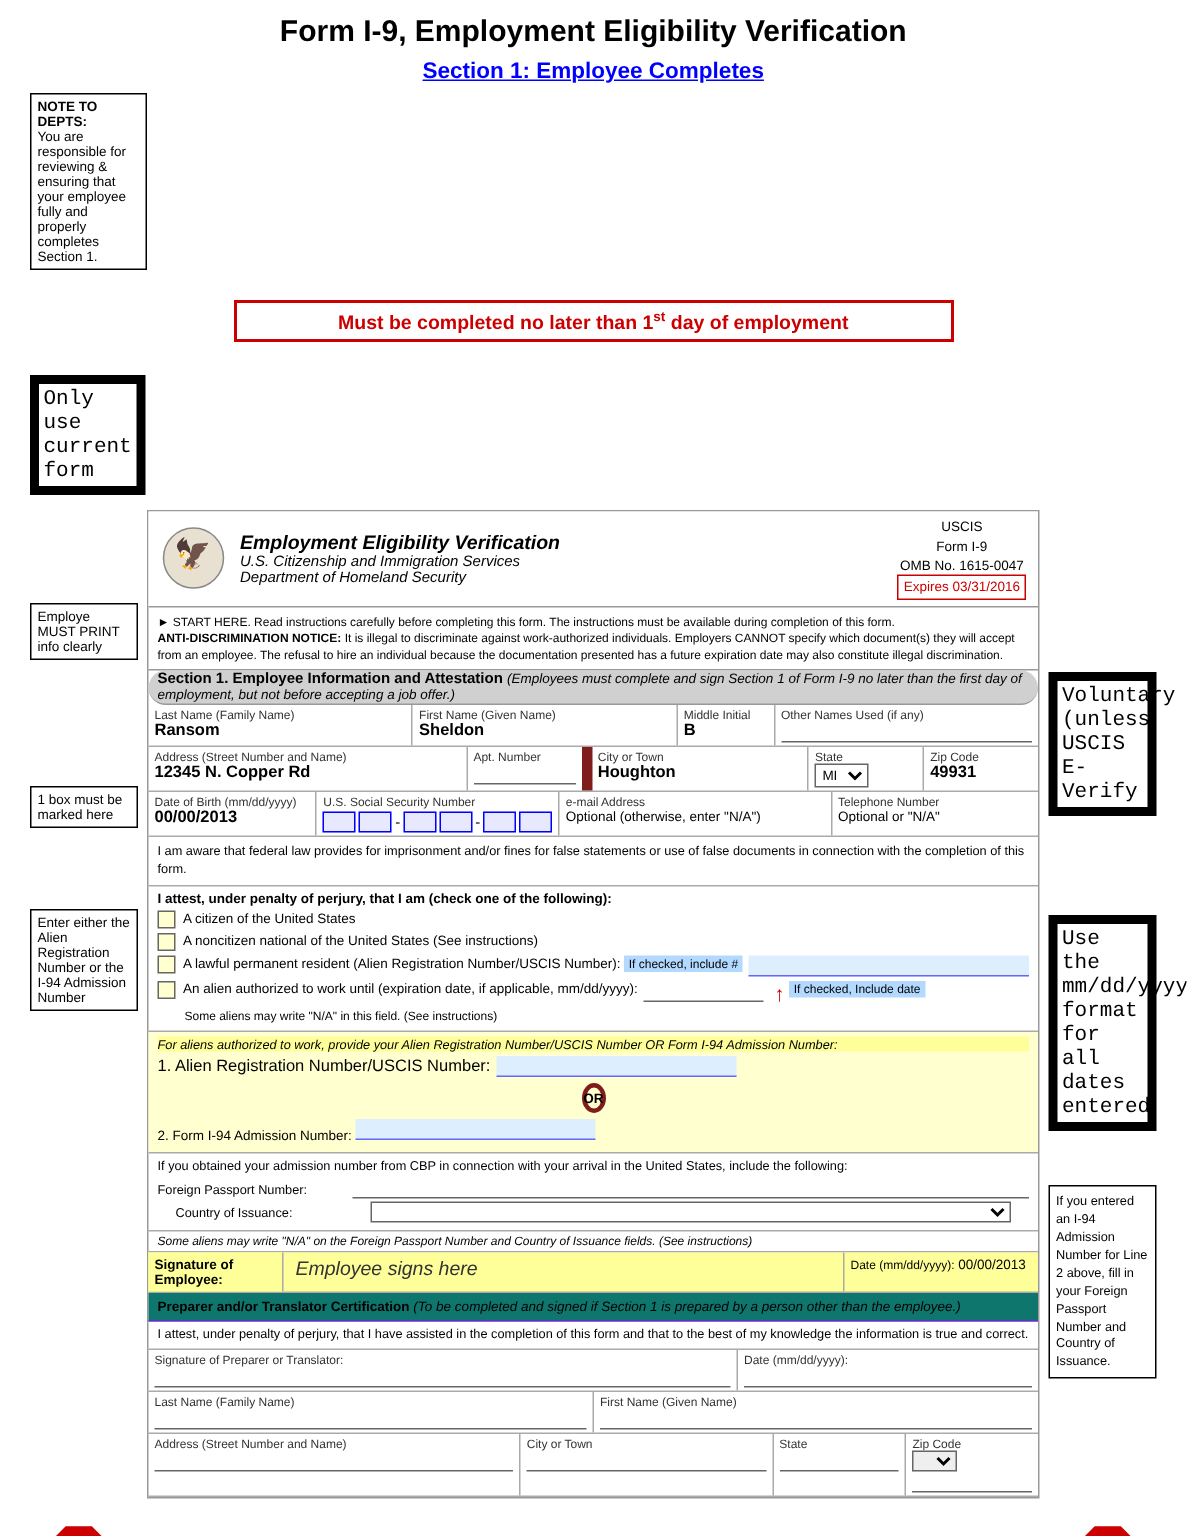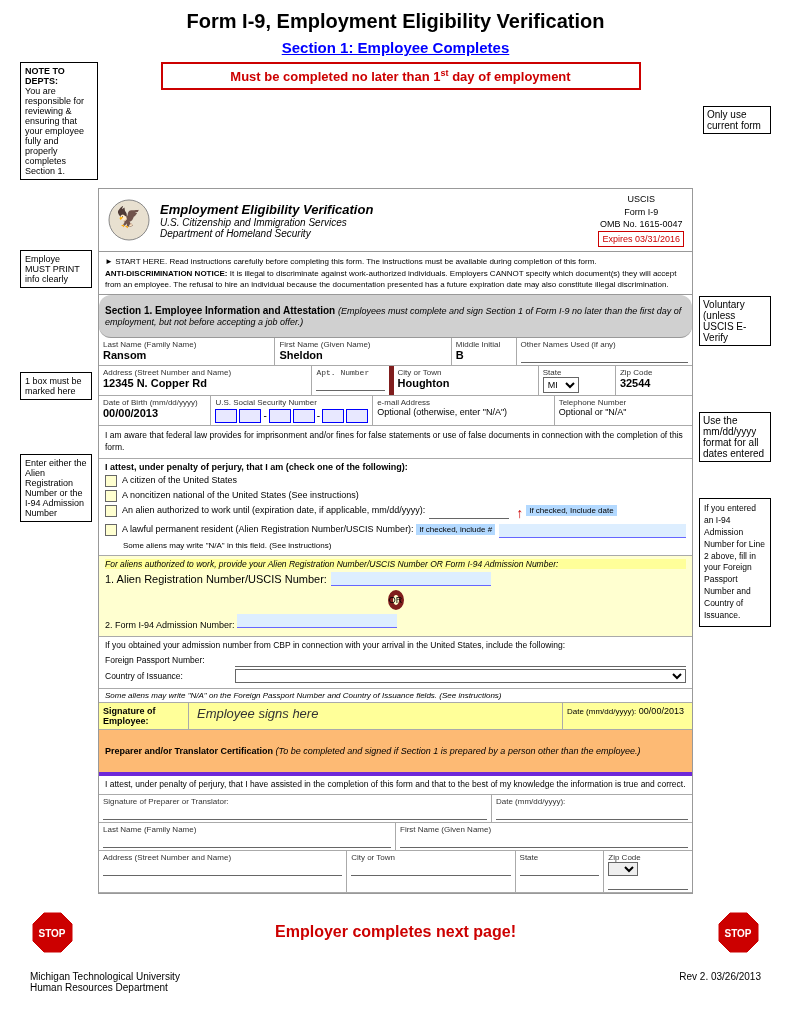--- a/index.html
+++ b/index.html
@@ -111,21 +111,21 @@
       font-size: 8px;
       padding: 4px 6px;
       border-bottom: 1px solid #999;
       line-height: 1.4;
     }
     .notice-text strong { font-weight: bold; }
 
     
     .section1-bar {
       background: #d0d0d0;
-      padding: 10px 6px;
+      padding: 0 6px;
       font-size: 10px;
       font-weight: bold;
       border-bottom: 1px solid #999;
       border-radius: 12px;
     }
     .section1-bar .italic-note {
       font-weight: normal;
       font-style: italic;
       font-size: 9px;
     }
@@ -158,21 +158,21 @@
       font-size: 10px;
       font-weight: bold;
     }
 
     
     .address-row {
       display: flex;
       border-bottom: 1px solid #aaa;
     }
     .addr-main { flex: 3; padding: 2px 4px; border-right: 1px solid #aaa; font-size: 9px; }
-    .addr-apt { flex: 1; padding: 2px 4px; border-right: 5px solid #7f1d1d; font-size: 9px; font-family: Liberation Mono, monospace; }
+    .addr-apt { flex: 1; padding: 2px 4px; border-right: 7px solid #7f1d1d; font-size: 9px; }
     .addr-city { flex: 2; padding: 2px 4px; border-right: 1px solid #aaa; font-size: 9px; }
     .addr-state { flex: 1; padding: 2px 4px; border-right: 1px solid #aaa; font-size: 9px; }
     .addr-zip { flex: 1; padding: 2px 4px; font-size: 9px; }
 
     
     .dob-row {
       display: flex;
       border-bottom: 1px solid #aaa;
     }
     .dob-cell { flex: 1.2; padding: 2px 4px; border-right: 1px solid #aaa; font-size: 9px; }
@@ -253,28 +253,28 @@
       margin: 2px 0;
     }
     .alien-input {
       border-bottom: 1px solid #66f;
       background: #ddeeff;
       width: 160px;
       height: 14px;
       display: inline-block;
     }
     .or-circle {
-      border: 5px solid #7f1d1d;
+      border: 3px solid #7f1d1d;
       border-radius: 50%;
       width: 16px;
       height: 20px;
       display: flex;
       align-items: center;
       justify-content: center;
-      font-weight: normal;
+      font-weight: bold;
       font-size: 9px;
       margin: 4px auto;
     }
     .i94-row {
       margin: 3px 0;
       font-size: 9px;
     }
     .i94-input {
       border-bottom: 1px solid #66f;
       background: #ddeeff;
@@ -296,21 +296,21 @@
     }
     .passport-label { width: 130px; }
     .passport-input {
       flex: 1;
       border-bottom: 1px solid #666;
       height: 13px;
     }
     .country-row {
       display: flex;
       align-items: center;
-      margin: 2px 0;
+      margin: 2px 12px;
     }
     .country-label { width: 130px; }
     .country-select {
       flex: 1;
       border: 1px solid #666;
       height: 14px;
       font-size: 8px;
       background: #fff;
     }
     .na-note {
@@ -344,24 +344,24 @@
     .sig-date-cell {
       padding: 3px 4px;
       font-size: 9px;
       border-left: 1px solid #aaa;
       width: 130px;
     }
     .sig-date-label { font-size: 8px; }
 
     
     .preparer-bar {
-      background: #fdba74;
-      padding: 16px 6px;
-      font-size: 9px;
-      border-bottom: 4px solid #6d28d9;
+      background: #0f766e;
+      padding: 4px 6px;
+      font-size: 9px;
+      border-bottom: 1px solid #6d28d9;
     }
     .preparer-attest {
       padding: 3px 6px;
       font-size: 8.5px;
       border-bottom: 1px solid #aaa;
       line-height: 1.4;
     }
     .preparer-sig-row {
       display: flex;
       border-bottom: 1px solid #aaa;
@@ -427,25 +427,26 @@
 
     
     .footer {
       display: flex;
       justify-content: space-between;
       padding: 4px 10px;
       font-size: 10px;
       margin-top: 4px;
     }
     .right-side-ann {
-      font-size: 10px;
+      font-size: 14px;
       margin-bottom: 6px;
       padding: 2px 3px;
-      border: 1px solid #000000;
+      border: 6px solid #000000;
       background: #fff;
+      font-family: Liberation Mono, monospace;
     }
 
     
     .info-callout {
       border: 1px solid #000;
       background: #fff;
       padding: 4px;
       font-size: 8.5px;
       line-height: 1.4;
     }
@@ -453,22 +454,23 @@
     .state-dropdown {
       font-size: 9px;
       border: 1px solid #666;
       background: #fff;
       width: 36px;
       height: 16px;
     }
 
     .top-layout {
       display: flex;
-      gap: 4px;
+      gap: 16px;
       margin-bottom: 4px;
+      flex-direction: column;
     }
     .top-left-ann {
       width: 78px;
       flex-shrink: 0;
     }
     .top-center {
       flex: 1;
     }
     .top-right-ann {
       width: 68px;
@@ -592,21 +594,21 @@
           <span class="field-value">Houghton</span>
         </div>
         <div class="addr-state">
           <span class="field-label">State</span>
           <select class="state-dropdown">
             <option>MI</option>
           </select>
         </div>
         <div class="addr-zip">
           <span class="field-label">Zip Code</span>
-          <span class="field-value">32544</span>
+          <span class="field-value">49931</span>
         </div>
       </div>
 
       <div class="dob-row">
         <div class="dob-cell">
           <span class="field-label">Date of Birth (mm/dd/yyyy)</span>
           <span class="field-value">00/00/2013</span>
         </div>
         <div class="ssn-cell">
           <span class="field-label">U.S. Social Security Number</span>
@@ -641,31 +643,31 @@
           <span>A citizen of the United States</span>
         </div>
 
         <div class="checkbox-row">
           <div class="checkbox"></div>
           <span>A noncitizen national of the United States (See instructions)</span>
         </div>
 
         <div class="checkbox-row">
           <div class="checkbox"></div>
+          <span>A lawful permanent resident (Alien Registration Number/USCIS Number):</span>
+          &nbsp;<span class="highlight-blue">If checked, include #</span>
+          <div style="flex:1; border-bottom:1px solid #66f; background:#ddeeff; min-width:80px; height:14px; margin-left:4px;"></div>
+        </div>
+
+        <div class="checkbox-row">
+          <div class="checkbox"></div>
           <span>An alien authorized to work until (expiration date, if applicable, mm/dd/yyyy):</span>
           <div style="border-bottom:1px solid #666; width:80px; height:14px; margin: 0 4px;"></div>
           <span class="arrow-up">↑</span>
           <span class="highlight-blue">If checked, Include date</span>
-        </div>
-
-        <div class="checkbox-row">
-          <div class="checkbox"></div>
-          <span>A lawful permanent resident (Alien Registration Number/USCIS Number):</span>
-          &nbsp;<span class="highlight-blue">If checked, include #</span>
-          <div style="flex:1; border-bottom:1px solid #66f; background:#ddeeff; min-width:80px; height:14px; margin-left:4px;"></div>
         </div>
         <div style="font-size:8px; margin-left:18px; margin-bottom:2px;">
           <span>Some aliens may write "N/A" in this field.</span>
           <span>(See instructions)</span>
         </div>
       </div>
 
       <div class="alien-section">
         <div class="alien-label" style="background:#ffff99; font-style:italic; margin-bottom:3px;">For aliens authorized to work, provide your Alien Registration Number/USCIS Number OR Form I-94 Admission Number:</div>
 

